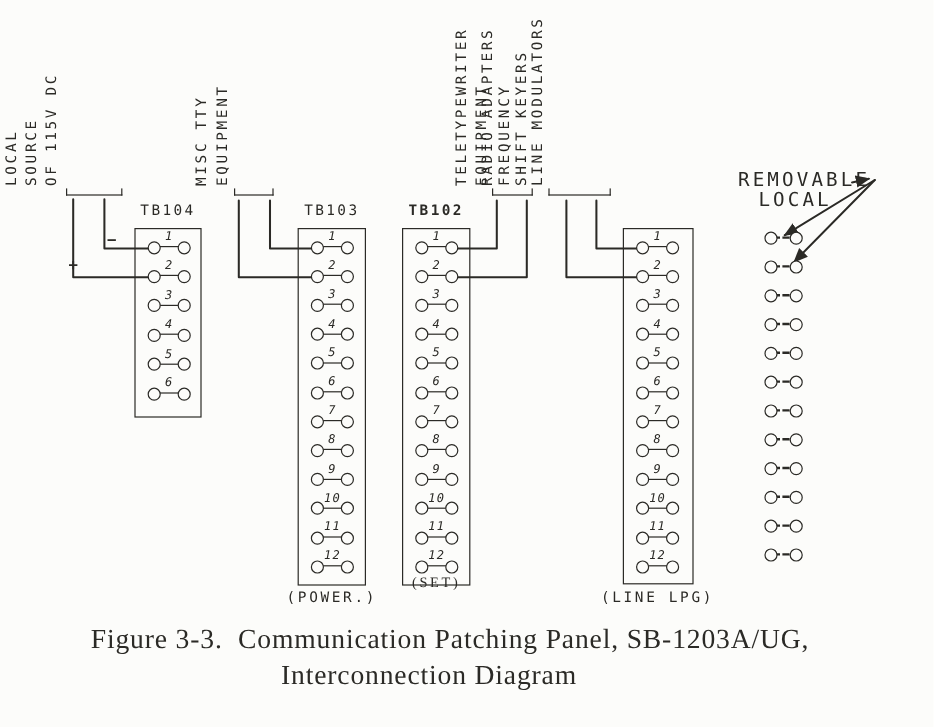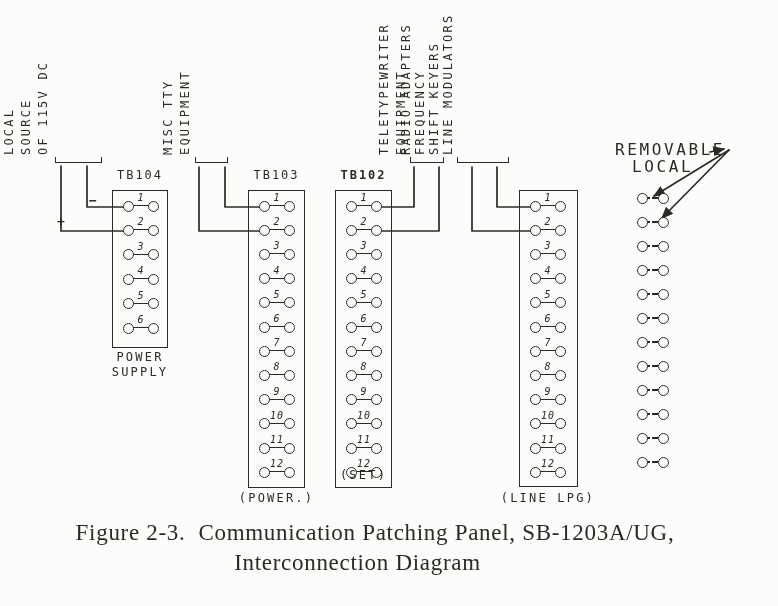--- a/index.html
+++ b/index.html
@@ -363,28 +363,27 @@
         <span class="tc tc-r"></span>
       </div>
       <div class="trow" style="top: 281.2px;">
         <span class="tlink"></span>
         <span class="tnum">12</span>
         <span class="tc tc-l"></span>
         <span class="tc tc-r"></span>
       </div>
     </div>
 
-  <div class="tbcap" id="cap-tb104" style="left:100px;top:350px;width:80px;"><div>POWER</div><div>SUPPLY</div></div>
   <div class="tbcap" id="cap-tb103" style="left:224px;top:491px;width:105px;"><div>(POWER.)</div></div>
-  <div class="tbcap" id="cap-tb102" style="left:311px;top:468px;width:105px;"><div>(SET)</div></div>
+  <div class="tbcap" id="cap-tb102" style="left:311px;top:478px;width:105px;font-family:Liberation Serif, serif;"><div>(SET)</div></div>
   <div class="tbcap" id="cap-line-lpg" style="left:485px;top:491px;width:110px;text-align:right;"><div>(LINE LPG)</div></div>
 
   <div id="straps-label"><div>REMOVABLE</div><div class="l2">LOCAL</div></div>
 
-  <div class="figcap" style="left:30px;top:520px;width:690px;">Figure 2-3.  Communication Patching Panel, SB-1203A/UG,</div>
+  <div class="figcap" style="left:30px;top:520px;width:690px;">Figure 3-3.  Communication Patching Panel, SB-1203A/UG,</div>
   <div class="figcap" style="left:30px;top:550px;width:655px;">Interconnection Diagram</div>
 
 <div class="srow" style="left: 637px; top: 198px;">
       <span class="slink"></span>
       <span class="tc sc-l"></span>
       <span class="tc sc-r"></span>
     </div>
     <div class="srow" style="left: 637px; top: 222px;">
       <span class="slink"></span>
       <span class="tc sc-l"></span>

